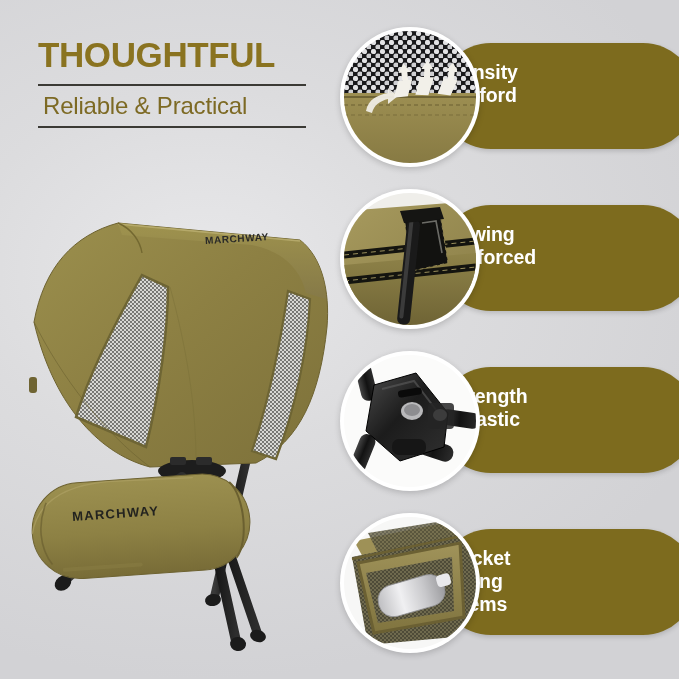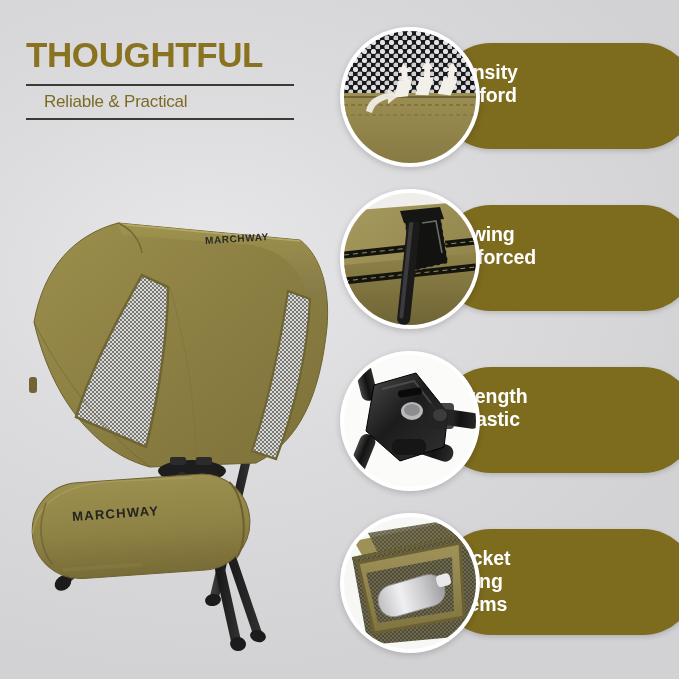--- a/index.html
+++ b/index.html
@@ -9,31 +9,31 @@
     background:#d9d9db;
   }
   #stage{
     position:relative;width:679px;height:679px;
     background:
       radial-gradient(ellipse 80% 60% at 30% 40%, #e8e8ea 0%, #dcdcde 45%, #d2d2d5 100%);
     overflow:hidden;
   }
 
   
-  .head{position:absolute;left:26px;top:38px;width:290px;}
+  .head{position:absolute;left:38px;top:38px;width:290px;}
   .title{
     font-size:35px;line-height:0.98;font-weight:bold;
     color:#8a7320;letter-spacing:-0.4px;margin:0;
     font-family:"Liberation Sans", sans-serif;
   }
   .title .l2{display:block;}
   .rule{height:2px;background:#3b3a35;margin:12px 0 0 0;width:268px;}
   .rule.bottom{margin:6px 0 0 0;}
   .subtitle{
-    font-size:17px;color:#7d6a24;margin:6px 0 6px 18px;
+    font-size:24px;color:#7d6a24;margin:6px 0 6px 5px;
     letter-spacing:-0.2px;white-space:nowrap;
   }
 
   
   .chair-wrap{position:absolute;left:0;top:195px;width:350px;height:470px;}
   .svgfull{position:absolute;inset:0;width:100%;height:100%;}
   .logo-seat{
     position:absolute;left:205px;top:38px;
     font-size:10px;font-weight:bold;color:#2a2a28;
     letter-spacing:0.6px;

